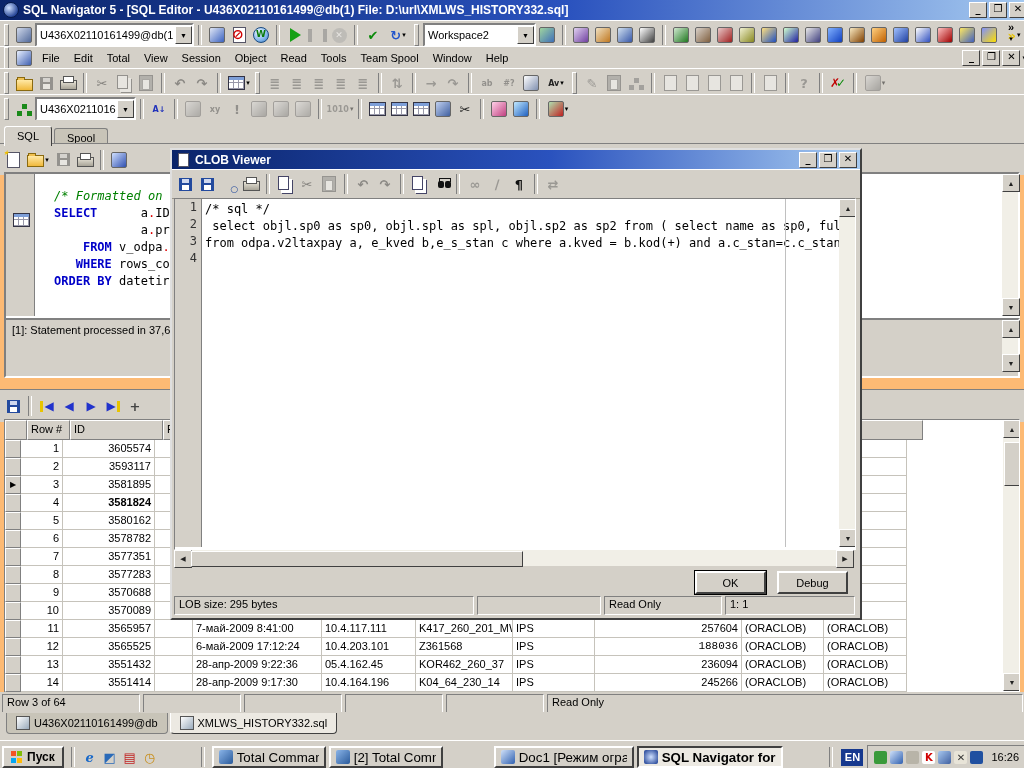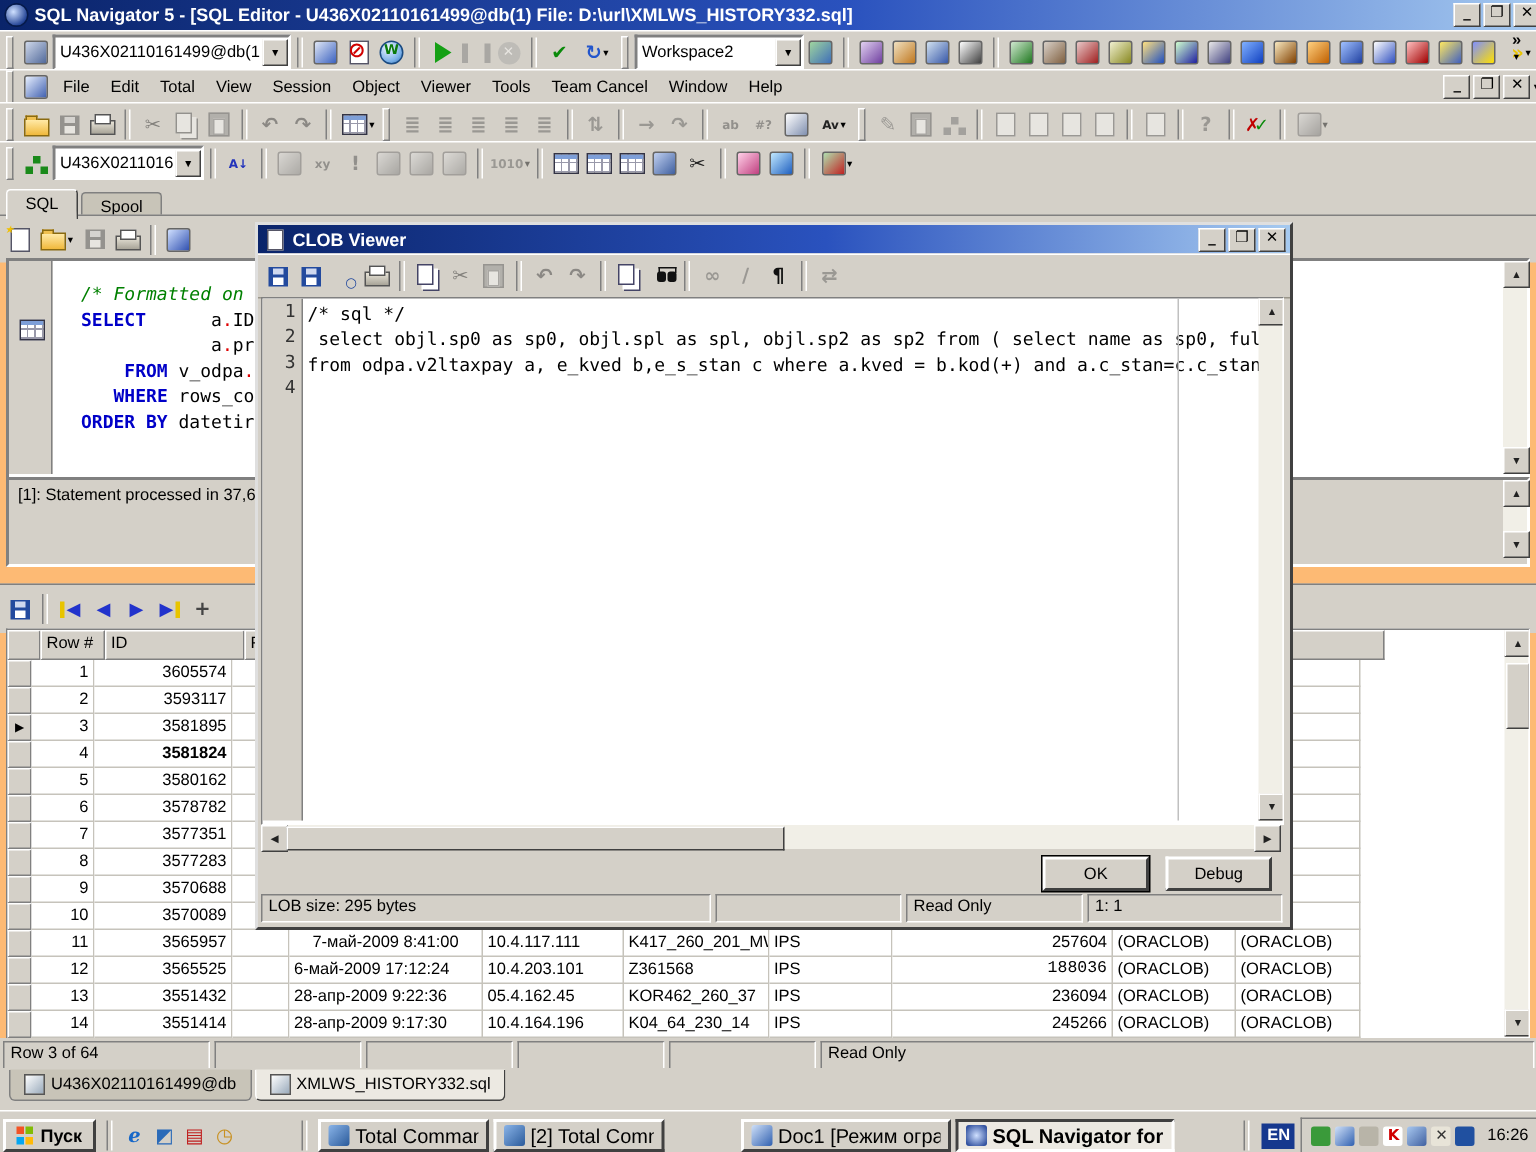--- a/index.html
+++ b/index.html
@@ -241,23 +241,23 @@
     <span class="ii ii-grad" style="--a:#e8f0ff;--b:#4060b0">
         <i></i>
       </span>
     <span id="menuitems" style="display:flex">
         <span class="mi">File</span>
         <span class="mi">Edit</span>
         <span class="mi">Total</span>
         <span class="mi">View</span>
         <span class="mi">Session</span>
         <span class="mi">Object</span>
-        <span class="mi">Viewer</span>
+        <span class="mi">Read</span>
         <span class="mi">Tools</span>
-        <span class="mi">Team Cancel</span>
+        <span class="mi">Team Spool</span>
         <span class="mi">Window</span>
         <span class="mi">Help</span>
       </span>
     <span class="mdibtns">
       <span class="wbtn">_</span>
       <span class="wbtn">❐</span>
       <span class="wbtn">✕</span>
       <span style="font-size:7px">▾</span>
     </span>
   </div>
@@ -663,21 +663,21 @@
           <span class="gc" style="width: 75px;"></span>
           <span class="gc num" style="width: 140px;"></span>
           <span class="gc" style="width: 75px;"></span>
           <span class="gc" style="width: 76px;"></span>
         </div>
         <div class="grow">
           <span class="grhdr" style="width: 14px;"></span>
           <span class="gc num" style="width: 35px;">11</span>
           <span class="gc num" style="width: 85px;">3565957</span>
           <span class="gc" style="width: 31px;"></span>
-          <span class="gc" style="width: 122px; text-align: center;">7-май-2009 8:41:00</span>
+          <span class="gc" style="width: 122px;">7-май-2009 8:41:00</span>
           <span class="gc" style="width: 87px;">10.4.117.111</span>
           <span class="gc" style="width: 90px;">K417_260_201_MW</span>
           <span class="gc" style="width: 75px;">IPS</span>
           <span class="gc num" style="width: 140px;">257604</span>
           <span class="gc" style="width: 75px;">(ORACLOB)</span>
           <span class="gc" style="width: 76px;">(ORACLOB)</span>
         </div>
         <div class="grow">
           <span class="grhdr" style="width: 14px;"></span>
           <span class="gc num" style="width: 35px;">12</span>

